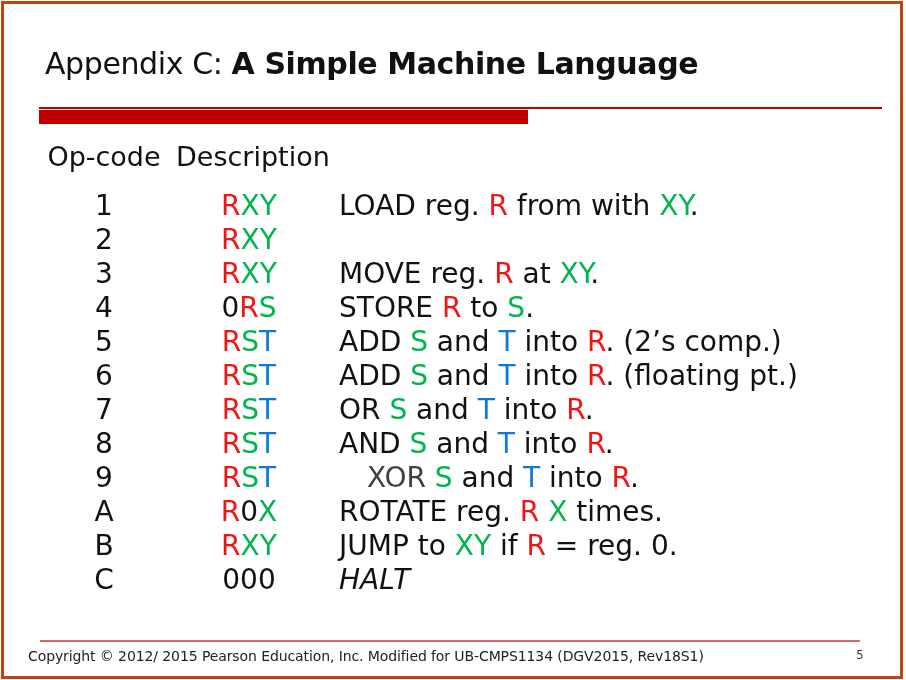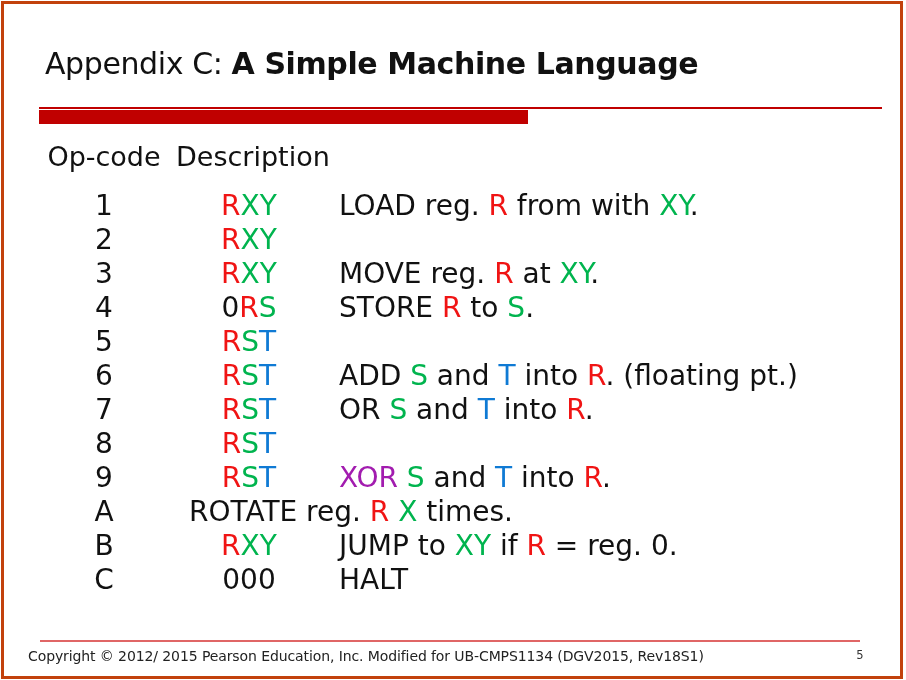--- a/index.html
+++ b/index.html
@@ -74,53 +74,56 @@
           <div class="c3"><span style="color: rgb(17, 17, 17);">MOVE reg. </span><span style="color: rgb(240, 20, 20);">R</span><span style="color: rgb(17, 17, 17);"> at </span><span style="color: rgb(0, 180, 78);">XY</span><span style="color: rgb(17, 17, 17);">.</span></div>
         </div>
         <div class="trow">
           <div class="c1">4</div>
           <div class="c2"><span style="color: rgb(17, 17, 17);">0</span><span style="color: rgb(240, 20, 20);">R</span><span style="color: rgb(0, 180, 78);">S</span></div>
           <div class="c3"><span style="color: rgb(17, 17, 17);">STORE </span><span style="color: rgb(240, 20, 20);">R</span><span style="color: rgb(17, 17, 17);"> to </span><span style="color: rgb(0, 180, 78);">S</span><span style="color: rgb(17, 17, 17);">.</span></div>
         </div>
         <div class="trow">
           <div class="c1">5</div>
           <div class="c2"><span style="color: rgb(240, 20, 20);">R</span><span style="color: rgb(0, 180, 78);">S</span><span style="color: rgb(15, 122, 212);">T</span></div>
+          <div class="c3"><span style="color: rgb(17, 17, 17);">ADD </span><span style="color: rgb(0, 180, 78);">S</span><span style="color: rgb(17, 17, 17);"> and </span><span style="color: rgb(15, 122, 212);">T</span><span style="color: rgb(17, 17, 17);"> into </span><span style="color: rgb(240, 20, 20);">R</span><span style="color: rgb(17, 17, 17);">. (2’s comp.)</span></div>
         </div>
         <div class="trow">
           <div class="c1">6</div>
           <div class="c2"><span style="color: rgb(240, 20, 20);">R</span><span style="color: rgb(0, 180, 78);">S</span><span style="color: rgb(15, 122, 212);">T</span></div>
           <div class="c3"><span style="color: rgb(17, 17, 17);">ADD </span><span style="color: rgb(0, 180, 78);">S</span><span style="color: rgb(17, 17, 17);"> and </span><span style="color: rgb(15, 122, 212);">T</span><span style="color: rgb(17, 17, 17);"> into </span><span style="color: rgb(240, 20, 20);">R</span><span style="color: rgb(17, 17, 17);">. (floating pt.)</span></div>
         </div>
         <div class="trow">
           <div class="c1">7</div>
           <div class="c2"><span style="color: rgb(240, 20, 20);">R</span><span style="color: rgb(0, 180, 78);">S</span><span style="color: rgb(15, 122, 212);">T</span></div>
           <div class="c3"><span style="color: rgb(17, 17, 17);">OR </span><span style="color: rgb(0, 180, 78);">S</span><span style="color: rgb(17, 17, 17);"> and </span><span style="color: rgb(15, 122, 212);">T</span><span style="color: rgb(17, 17, 17);"> into </span><span style="color: rgb(240, 20, 20);">R</span><span style="color: rgb(17, 17, 17);">.</span></div>
         </div>
         <div class="trow">
           <div class="c1">8</div>
           <div class="c2"><span style="color: rgb(240, 20, 20);">R</span><span style="color: rgb(0, 180, 78);">S</span><span style="color: rgb(15, 122, 212);">T</span></div>
+          <div class="c3"><span style="color: rgb(17, 17, 17);">AND </span><span style="color: rgb(0, 180, 78);">S</span><span style="color: rgb(17, 17, 17);"> and </span><span style="color: rgb(15, 122, 212);">T</span><span style="color: rgb(17, 17, 17);"> into </span><span style="color: rgb(240, 20, 20);">R</span><span style="color: rgb(17, 17, 17);">.</span></div>
         </div>
         <div class="trow">
           <div class="c1">9</div>
           <div class="c2"><span style="color: rgb(240, 20, 20);">R</span><span style="color: rgb(0, 180, 78);">S</span><span style="color: rgb(15, 122, 212);">T</span></div>
-          <div class="c3"><span style="color: #a21caf;">XOR </span><span style="color: rgb(0, 180, 78);">S</span><span style="color: rgb(17, 17, 17);"> and </span><span style="color: rgb(15, 122, 212);">T</span><span style="color: rgb(17, 17, 17);"> into </span><span style="color: rgb(240, 20, 20);">R</span><span style="color: rgb(17, 17, 17);">.</span></div>
+          <div class="c3"><span style="color: #404040; margin-left: 28px;">XOR </span><span style="color: rgb(0, 180, 78);">S</span><span style="color: rgb(17, 17, 17);"> and </span><span style="color: rgb(15, 122, 212);">T</span><span style="color: rgb(17, 17, 17);"> into </span><span style="color: rgb(240, 20, 20);">R</span><span style="color: rgb(17, 17, 17);">.</span></div>
         </div>
         <div class="trow">
           <div class="c1">A</div>
+          <div class="c2"><span style="color: rgb(240, 20, 20);">R</span><span style="color: rgb(17, 17, 17);">0</span><span style="color: rgb(0, 180, 78);">X</span></div>
           <div class="c3"><span style="color: rgb(17, 17, 17); text-align: right;">ROTATE reg. </span><span style="color: rgb(240, 20, 20);">R</span><span style="color: rgb(17, 17, 17);"> </span><span style="color: rgb(0, 180, 78);">X</span><span style="color: rgb(17, 17, 17);"> times.</span></div>
         </div>
         <div class="trow">
           <div class="c1">B</div>
           <div class="c2"><span style="color: rgb(240, 20, 20);">R</span><span style="color: rgb(0, 180, 78);">XY</span></div>
           <div class="c3"><span style="color: rgb(17, 17, 17);">JUMP to </span><span style="color: rgb(0, 180, 78);">XY</span><span style="color: rgb(17, 17, 17);"> if </span><span style="color: rgb(240, 20, 20);">R</span><span style="color: rgb(17, 17, 17);"> = reg. 0.</span></div>
         </div>
         <div class="trow">
           <div class="c1">C</div>
           <div class="c2"><span style="color: rgb(17, 17, 17);">000</span></div>
-          <div class="c3"><span style="color: rgb(17, 17, 17);">HALT</span></div>
+          <div class="c3"><span style="color: rgb(17, 17, 17); font-style: italic;">HALT</span></div>
         </div>
       </div>
   </div>
 
   <div class="footer-line"></div>
   <div class="copyright">Copyright © 2012/ 2015 Pearson Education, Inc. Modified for UB-CMPS1134 (DGV2015, Rev18S1)</div>
   <div class="pagenum">5</div>
 
 </div>
 

